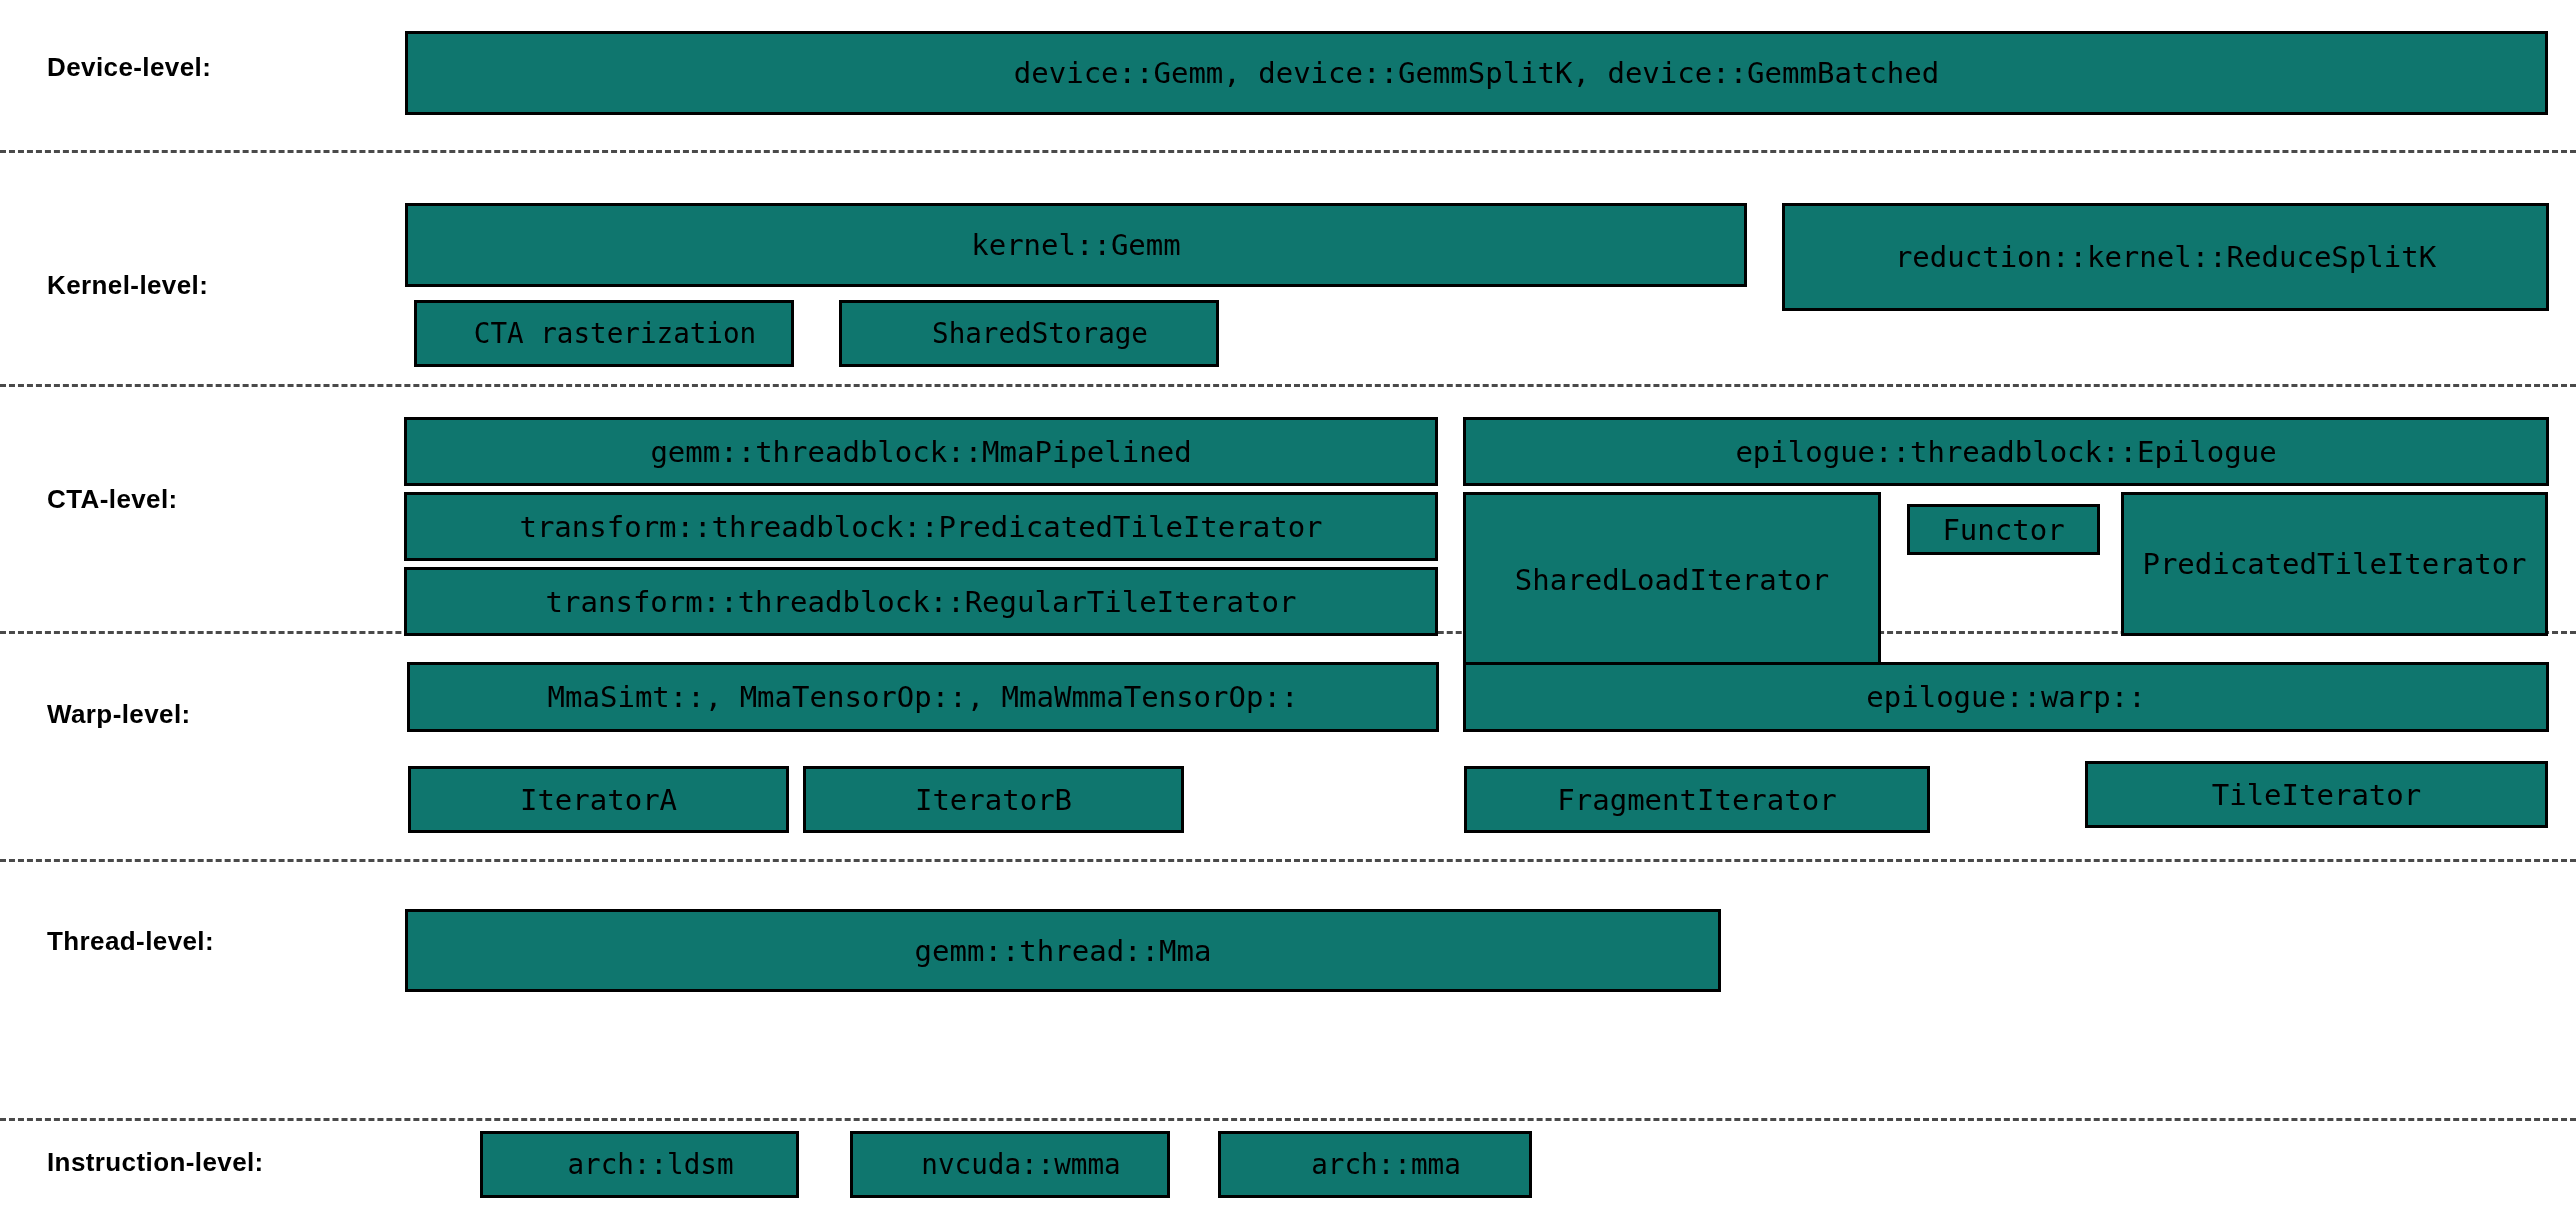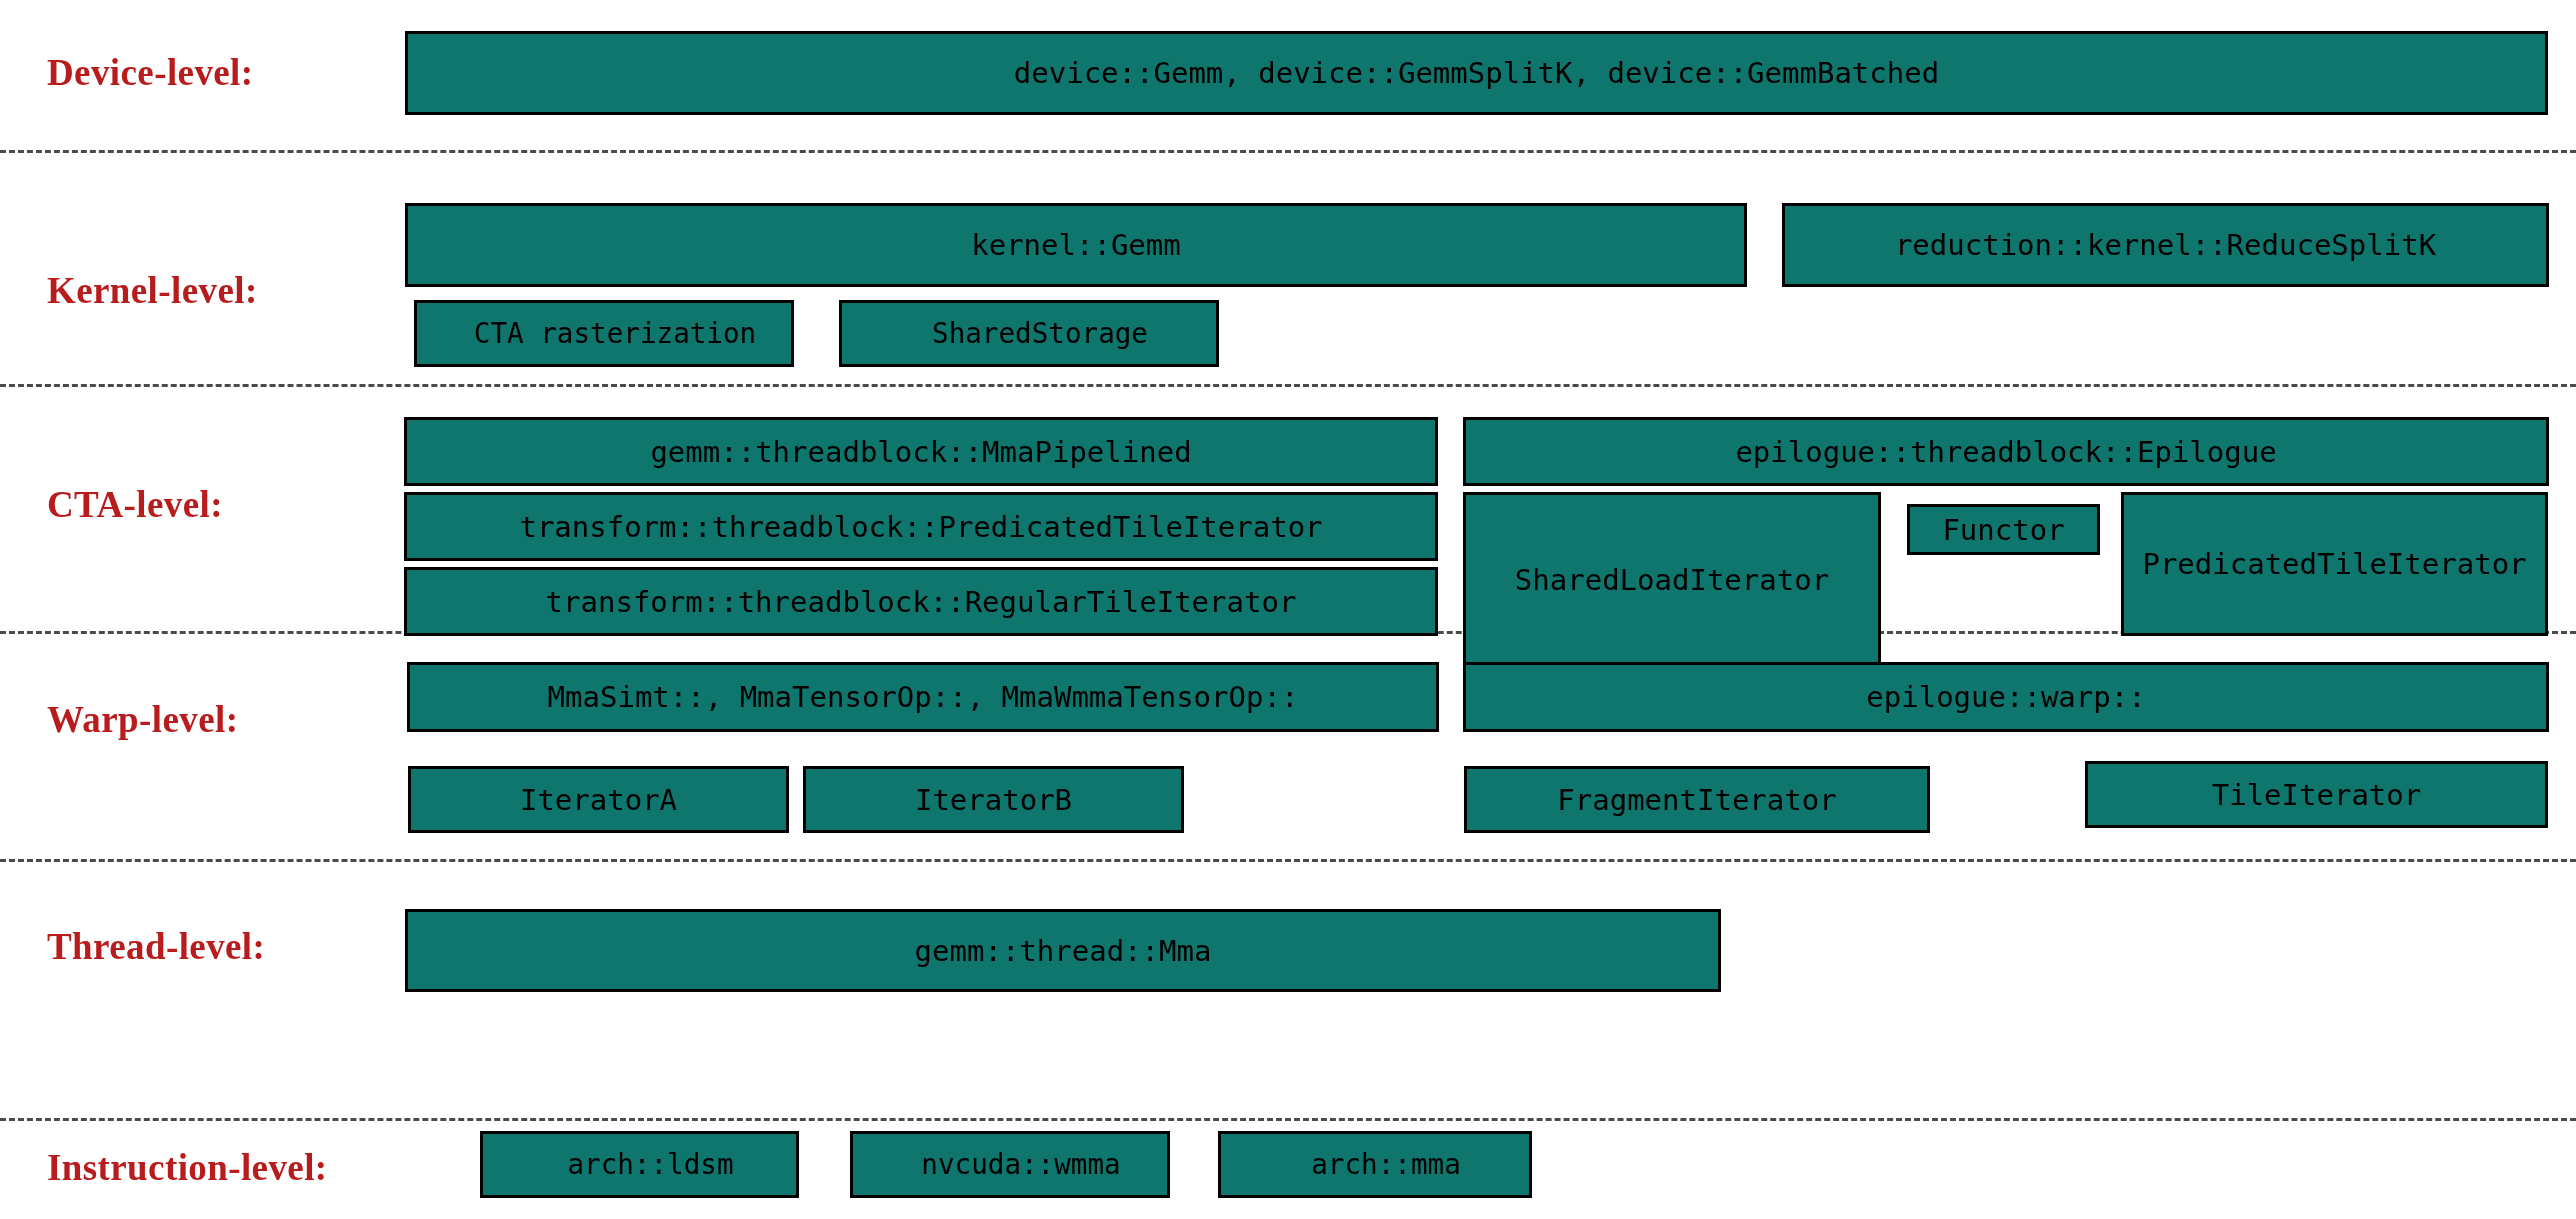--- a/index.html
+++ b/index.html
@@ -21,25 +21,25 @@
   .separator {
     position: absolute;
     left: 0;
     width: 2576px;
     height: 0;
     border-top: 3.8px dashed #4a4a4a;
   }
   
   .level-label {
     position: absolute;
-    font-family: Liberation Serif, serif;
+    font-family: Liberation Sans, sans-serif;
     font-weight: bold;
-    font-size: 37px;
+    font-size: 26px;
     letter-spacing: 0.4px;
-    color: #b91c1c;
+    color: #000000;
     white-space: nowrap;
     line-height: 1;
   }
   
   .box {
     position: absolute;
     box-sizing: border-box;
     border: 3.1px solid #000000;
     background: #0f766e;
     display: flex;
@@ -70,21 +70,21 @@
   <div class="level-label" style="left:47px;  top:54px;">Device-level:</div>
   <div class="level-label" style="left:47px;  top:272px;">Kernel-level:</div>
   <div class="level-label" style="left:47px;  top:486px;">CTA-level:</div>
   <div class="level-label" style="left:47px;  top:701px;">Warp-level:</div>
   <div class="level-label" style="left:47px;  top:928px;">Thread-level:</div>
   <div class="level-label" style="left:47px;  top:1149px;">Instruction-level:</div>
 
   <div class="box" style="left:405px; top:31px; width:2143px; height:84px;">device::Gemm, device::GemmSplitK, device::GemmBatched</div>
 
   <div class="box" style="left:405px; top:203px; width:1342px; height:84px;">kernel::Gemm</div>
-  <div class="box" style="left:1782px; top:203px; width:767px; height:84px;">reduction::kernel::ReduceSplitK</div>
+  <div class="box" style="left:1782px; top:203px; width:767px; height:108px;">reduction::kernel::ReduceSplitK</div>
   <div class="box small" style="left:414px; top:300px; width:380px; height:67px;">CTA rasterization</div>
   <div class="box small" style="left:839px; top:300px; width:380px; height:67px;">SharedStorage</div>
 
   <div class="box" style="left:404px; top:417px; width:1034px; height:69px;">gemm::threadblock::MmaPipelined</div>
   <div class="box" style="left:1463px; top:417px; width:1086px; height:69px;">epilogue::threadblock::Epilogue</div>
   <div class="box" style="left:404px; top:492px; width:1034px; height:69px;">transform::threadblock::PredicatedTileIterator</div>
   <div class="box" style="left:404px; top:567px; width:1034px; height:69px;">transform::threadblock::RegularTileIterator</div>
   <div class="box" style="left:1463px; top:492px; width:418px; height:176px;">SharedLoadIterator</div>
   <div class="box" style="left:1907px; top:504px; width:193px; height:51px;">Functor</div>
   <div class="box" style="left:2121px; top:492px; width:427px; height:144px;">PredicatedTileIterator</div>

